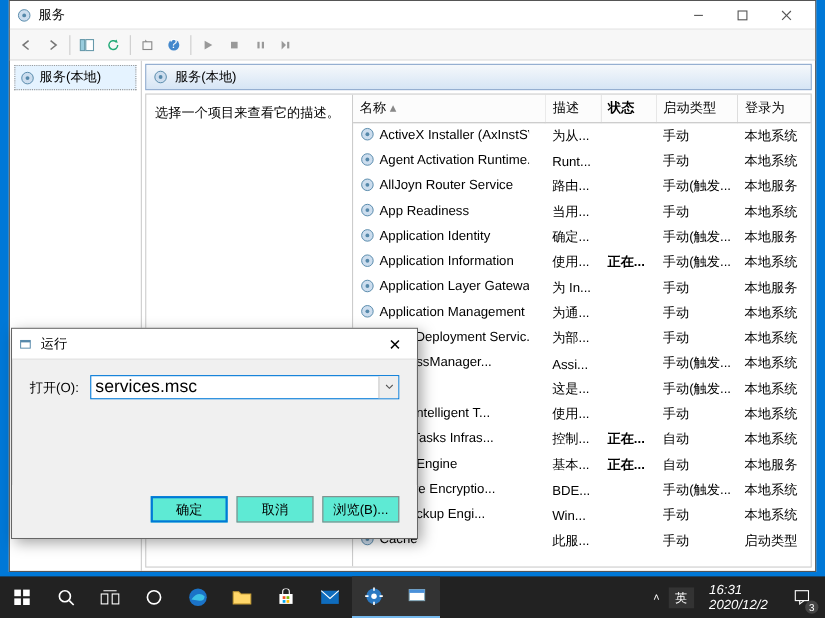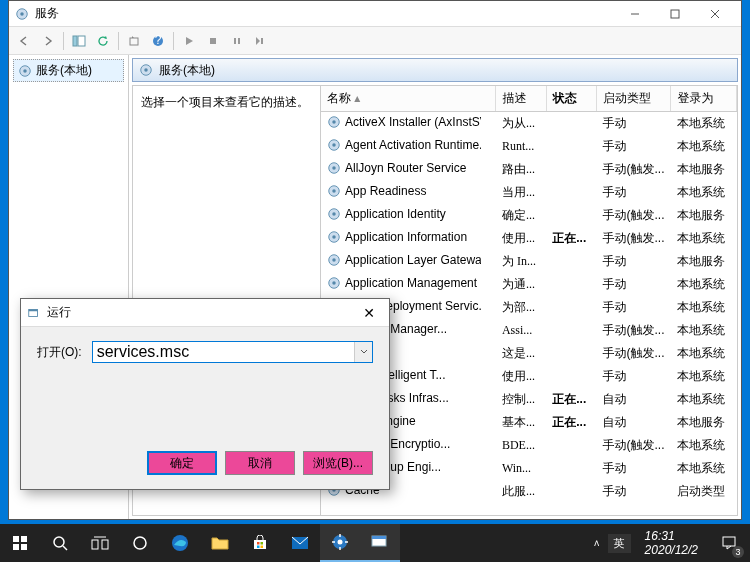--- a/index.html
+++ b/index.html
@@ -30,40 +30,40 @@
 .panesplit { flex: 1; display: flex; overflow: hidden; margin: 0 3px 3px 3px; border: 1px solid #ccc; }
 .descpane { width: 188px; padding: 8px; border-right: 1px solid #ccc; }
 .tablewrap { flex: 1; overflow: auto; }
 table { width: 100%; border-collapse: collapse; }
 th { text-align: left; font-weight: normal; padding: 4px 6px; border-right: 1px solid #ddd; border-bottom: 1px solid #ccc; background: #fcfcfc; position: sticky; top: 0; }
 th .sortarr { color: #888; }
 td { padding: 3px 6px; white-space: nowrap; overflow: hidden; text-overflow: ellipsis; }
 td.namecell { display: flex; align-items: center; gap: 4px; }
 .gearicon { width: 14px; height: 14px; flex-shrink: 0; }
 .col-name { width: 160px; max-width: 160px; }
-.col-desc { width: 46px; max-width: 46px; font-family: Liberation Serif, serif; }
+.col-desc { width: 46px; max-width: 46px; }
 .col-stat { width: 46px; max-width: 46px; font-weight: bold; }
 .col-stype { width: 68px; max-width: 68px; }
 .col-logon { width: 60px; max-width: 60px; }
 
 
-.run-dlg { position: absolute; left: 20px; top: 298px; width: 370px; height: 192px; background: #f0f0f0; border: 1px solid #666; box-shadow: 4px 4px 12px rgba(0,0,0,.35); display: flex; flex-direction: column; }
+.run-dlg { position: absolute; left: 10px; top: 298px; width: 370px; height: 192px; background: #f0f0f0; border: 1px solid #666; box-shadow: 4px 4px 12px rgba(0,0,0,.35); display: flex; flex-direction: column; }
 .run-title { height: 28px; background: #fff; display: flex; align-items: center; padding: 0 6px; border-bottom: 1px solid #ddd; }
 .run-title .title { flex: 1; padding-left: 6px; }
 .run-close { width: 28px; text-align: center; font-size: 14px; }
 .run-body { flex: 1; padding: 14px 16px; display: flex; flex-direction: column; }
 .run-msg { display: flex; gap: 12px; margin-bottom: 18px; }
 .run-msg .icon { width: 32px; height: 32px; flex-shrink: 0; }
 .run-msg .txt { line-height: 1.5; }
 .run-input-row { display: flex; align-items: center; gap: 10px; }
 .run-combo { position: relative; flex: 1; }
 .run-combo input { width: 100%; height: 22px; border: 1px solid #0078d7; padding: 0 24px 0 4px; outline: none; font-size: 16px; }
 .run-combo .drop { position: absolute; right: 1px; top: 1px; bottom: 1px; width: 18px; display: flex; align-items: center; justify-content: center; background: #eee; border-left: 1px solid #ccc; }
 .run-btns { padding: 10px 16px 14px; display: flex; justify-content: flex-end; gap: 8px; background: #f0f0f0; }
-.run-btn { min-width: 70px; height: 24px; border: 1px solid #888; background: #ec4899; cursor: default; }
+.run-btn { min-width: 70px; height: 24px; border: 1px solid #888; background: #5eead4; cursor: default; }
 .run-btn.primary { border: 2px solid #0078d7; }
 
 
 .taskbar { position: absolute; left: 0; right: 0; bottom: 0; height: 38px; background: #222; display: flex; align-items: center; color: #fff; }
 .tb-start { width: 40px; display: flex; justify-content: center; }
 .tb-item { width: 40px; height: 38px; display: flex; align-items: center; justify-content: center; }
 .tb-item.active { border-bottom: 2px solid #76b9ed; background: #333; }
 .tb-spacer { flex: 1; }
 .tray { display: flex; align-items: center; gap: 8px; padding-right: 4px; }
 .tray-ime { background: #333; padding: 2px 6px; font-size: 11px; }

